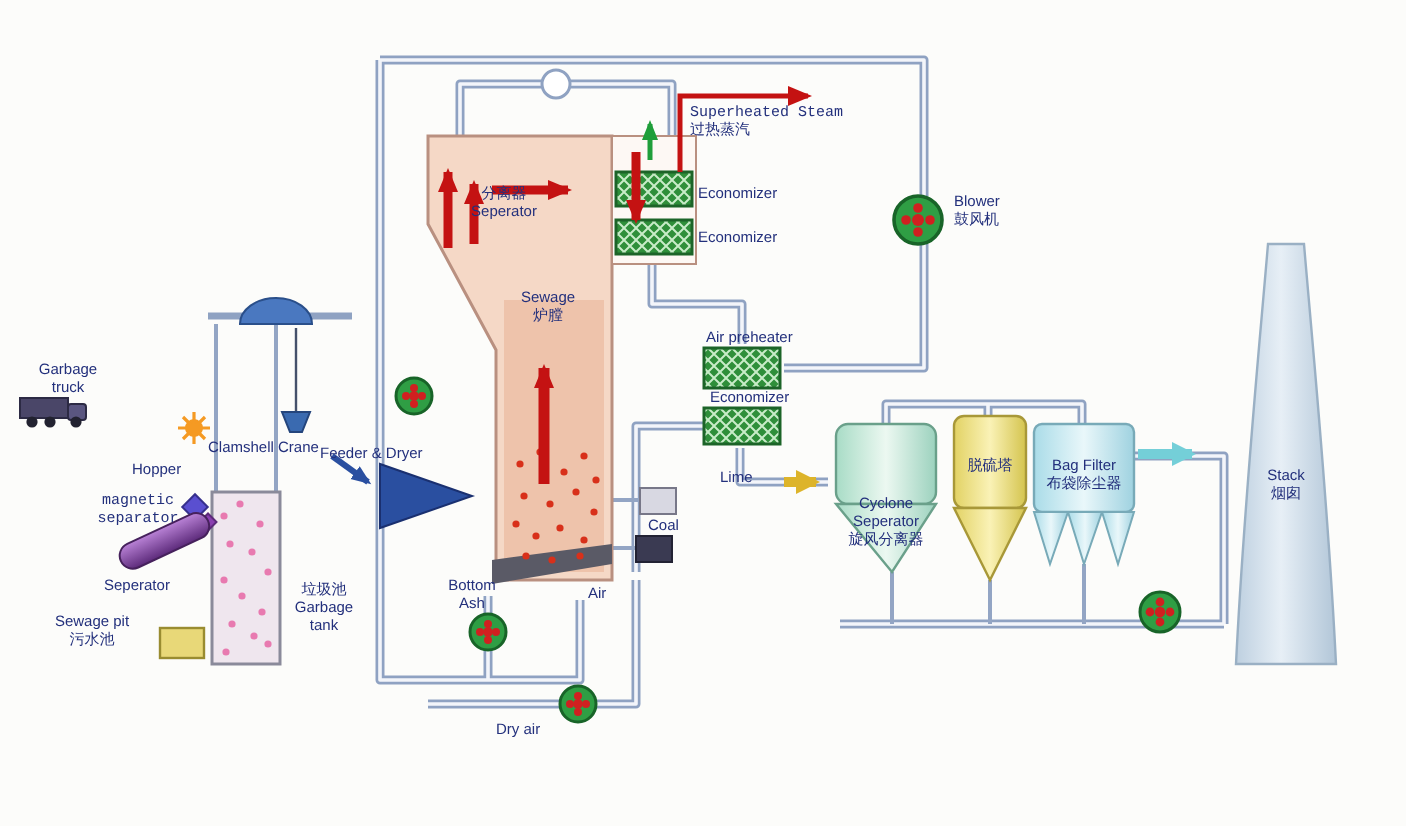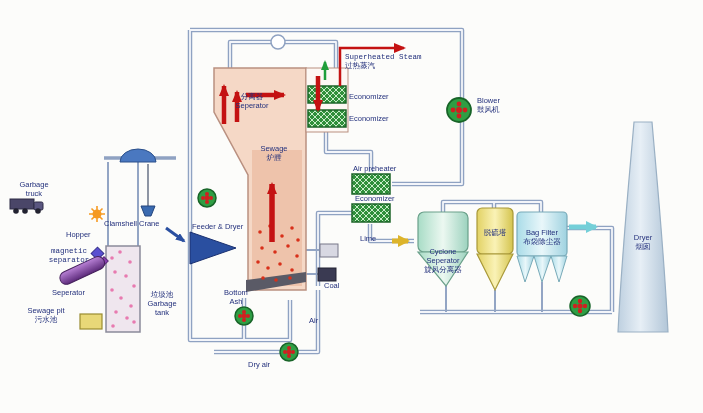--- a/index.html
+++ b/index.html
@@ -280,41 +280,41 @@
 <div class="lbl la" style="left:66px;top:230px;">Hopper</div>
 <div class="lbl" style="left:46px;top:247px;width:46px;font-family:Liberation Mono, monospace;">magnetic
 separator</div>
 <div class="lbl la" style="left:52px;top:288px;">Seperator</div>
 <div class="lbl" style="left:22px;top:306px;width:48px;">Sewage pit
 污水池</div>
 <div class="lbl" style="left:141px;top:290px;width:42px;">垃圾池
 Garbage
 tank</div>
 <div class="lbl la" style="left:104px;top:219px;">Clamshell Crane</div>
-<div class="lbl la" style="left:192px;top:222px;">Feeder &amp; Dryer</div>
+<div class="lbl la" style="left:160px;top:222px;">Feeder &amp; Dryer</div>
 <div class="lbl" style="left:228px;top:92px;width:48px;">分离器
 Seperator</div>
 <div class="lbl" style="left:252px;top:144px;width:44px;">Sewage
 炉膛</div>
 <div class="lbl la" style="left:345px;top:53px;width:90px;font-family:Liberation Mono, monospace;">Superheated Steam
 过热蒸汽</div>
 <div class="lbl la" style="left:349px;top:92px;">Economizer</div>
 <div class="lbl la" style="left:349px;top:114px;">Economizer</div>
 <div class="lbl la" style="left:353px;top:164px;">Air preheater</div>
 <div class="lbl la" style="left:355px;top:194px;">Economizer</div>
 <div class="lbl la" style="left:324px;top:234px;margin-left:36px;">Lime</div>
-<div class="lbl la" style="left:324px;top:258px;margin-top:23px;">Coal</div>
+<div class="lbl la" style="left:324px;top:258px;">Coal</div>
 <div class="lbl" style="left:218px;top:288px;width:36px;">Bottom
 Ash</div>
-<div class="lbl la" style="left:309px;top:292px;margin-top:24px;">Air</div>
+<div class="lbl la" style="left:294px;top:292px;">Air</div>
 <div class="lbl la" style="left:248px;top:360px;text-align:center;">Dry air</div>
 <div class="lbl" style="left:416px;top:226px;width:54px;margin-top:21px;">Cyclone
 Seperator
 旋风分离器</div>
 <div class="lbl" style="left:478px;top:228px;width:34px;">脱硫塔</div>
 <div class="lbl" style="left:514px;top:228px;width:56px;">Bag Filter
 布袋除尘器</div>
 <div class="lbl la" style="left:477px;top:96px;">Blower
 鼓风机</div>
-<div class="lbl" style="left:626px;top:233px;width:34px;">Dryer
+<div class="lbl" style="left:626px;top:233px;width:34px;">Stack
 烟囱</div>
 
 </div>
 
 </body></html>

